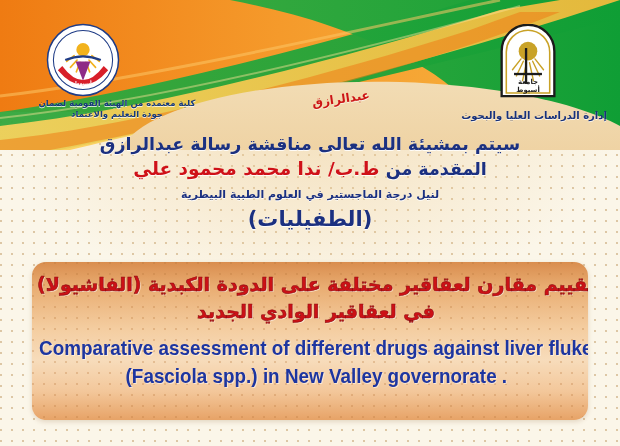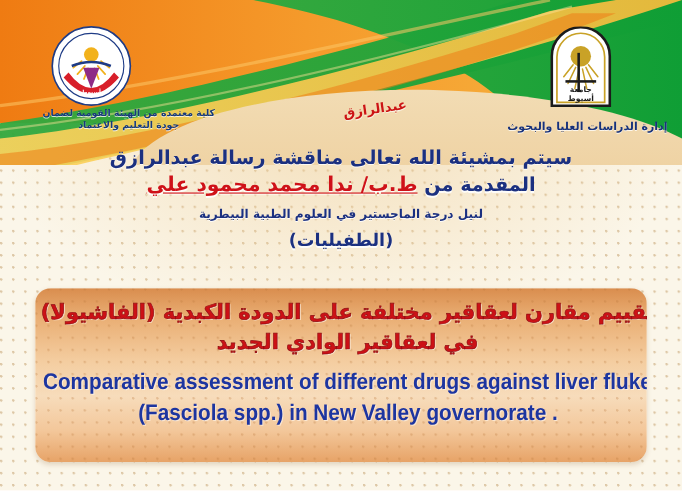--- a/index.html
+++ b/index.html
@@ -72,23 +72,23 @@
     color:#1b3080;
   }
   .line{
     font-weight:bold;
     letter-spacing:0px;
     text-shadow:0 1px 0 rgba(255,255,255,.85);
     white-space:nowrap;
   }
   .l1{font-size:17.5px;line-height:24px;}
   .l2{font-size:17.5px;line-height:26px;}
-  .l2 .name{font-size:18.5px;color:#cf1118;text-decoration:underline;}
+  .l2 .name{font-size:18.5px;color:#cf1118;}
   .l3{font-size:11px;line-height:25px;}
-  .l4{font-size:16px;line-height:24px;}
+  .l4{font-size:21px;line-height:24px;}
 
   
   .panel{
     position:absolute;left:32px;top:262px;width:556px;height:158px;
     border-radius:14px;
     background:
       radial-gradient(circle at 1px 1px, rgba(186,120,60,.30) 1.1px, transparent 1.3px),
       linear-gradient(180deg,#d98d4e 0%,#e9ad72 16%,#f4cda0 42%,#f7dcbb 62%,#f3c79a 82%,#e7a367 100%);
     background-size:11px 11px, 100% 100%;
     box-shadow:0 2px 5px rgba(120,70,20,.18);

